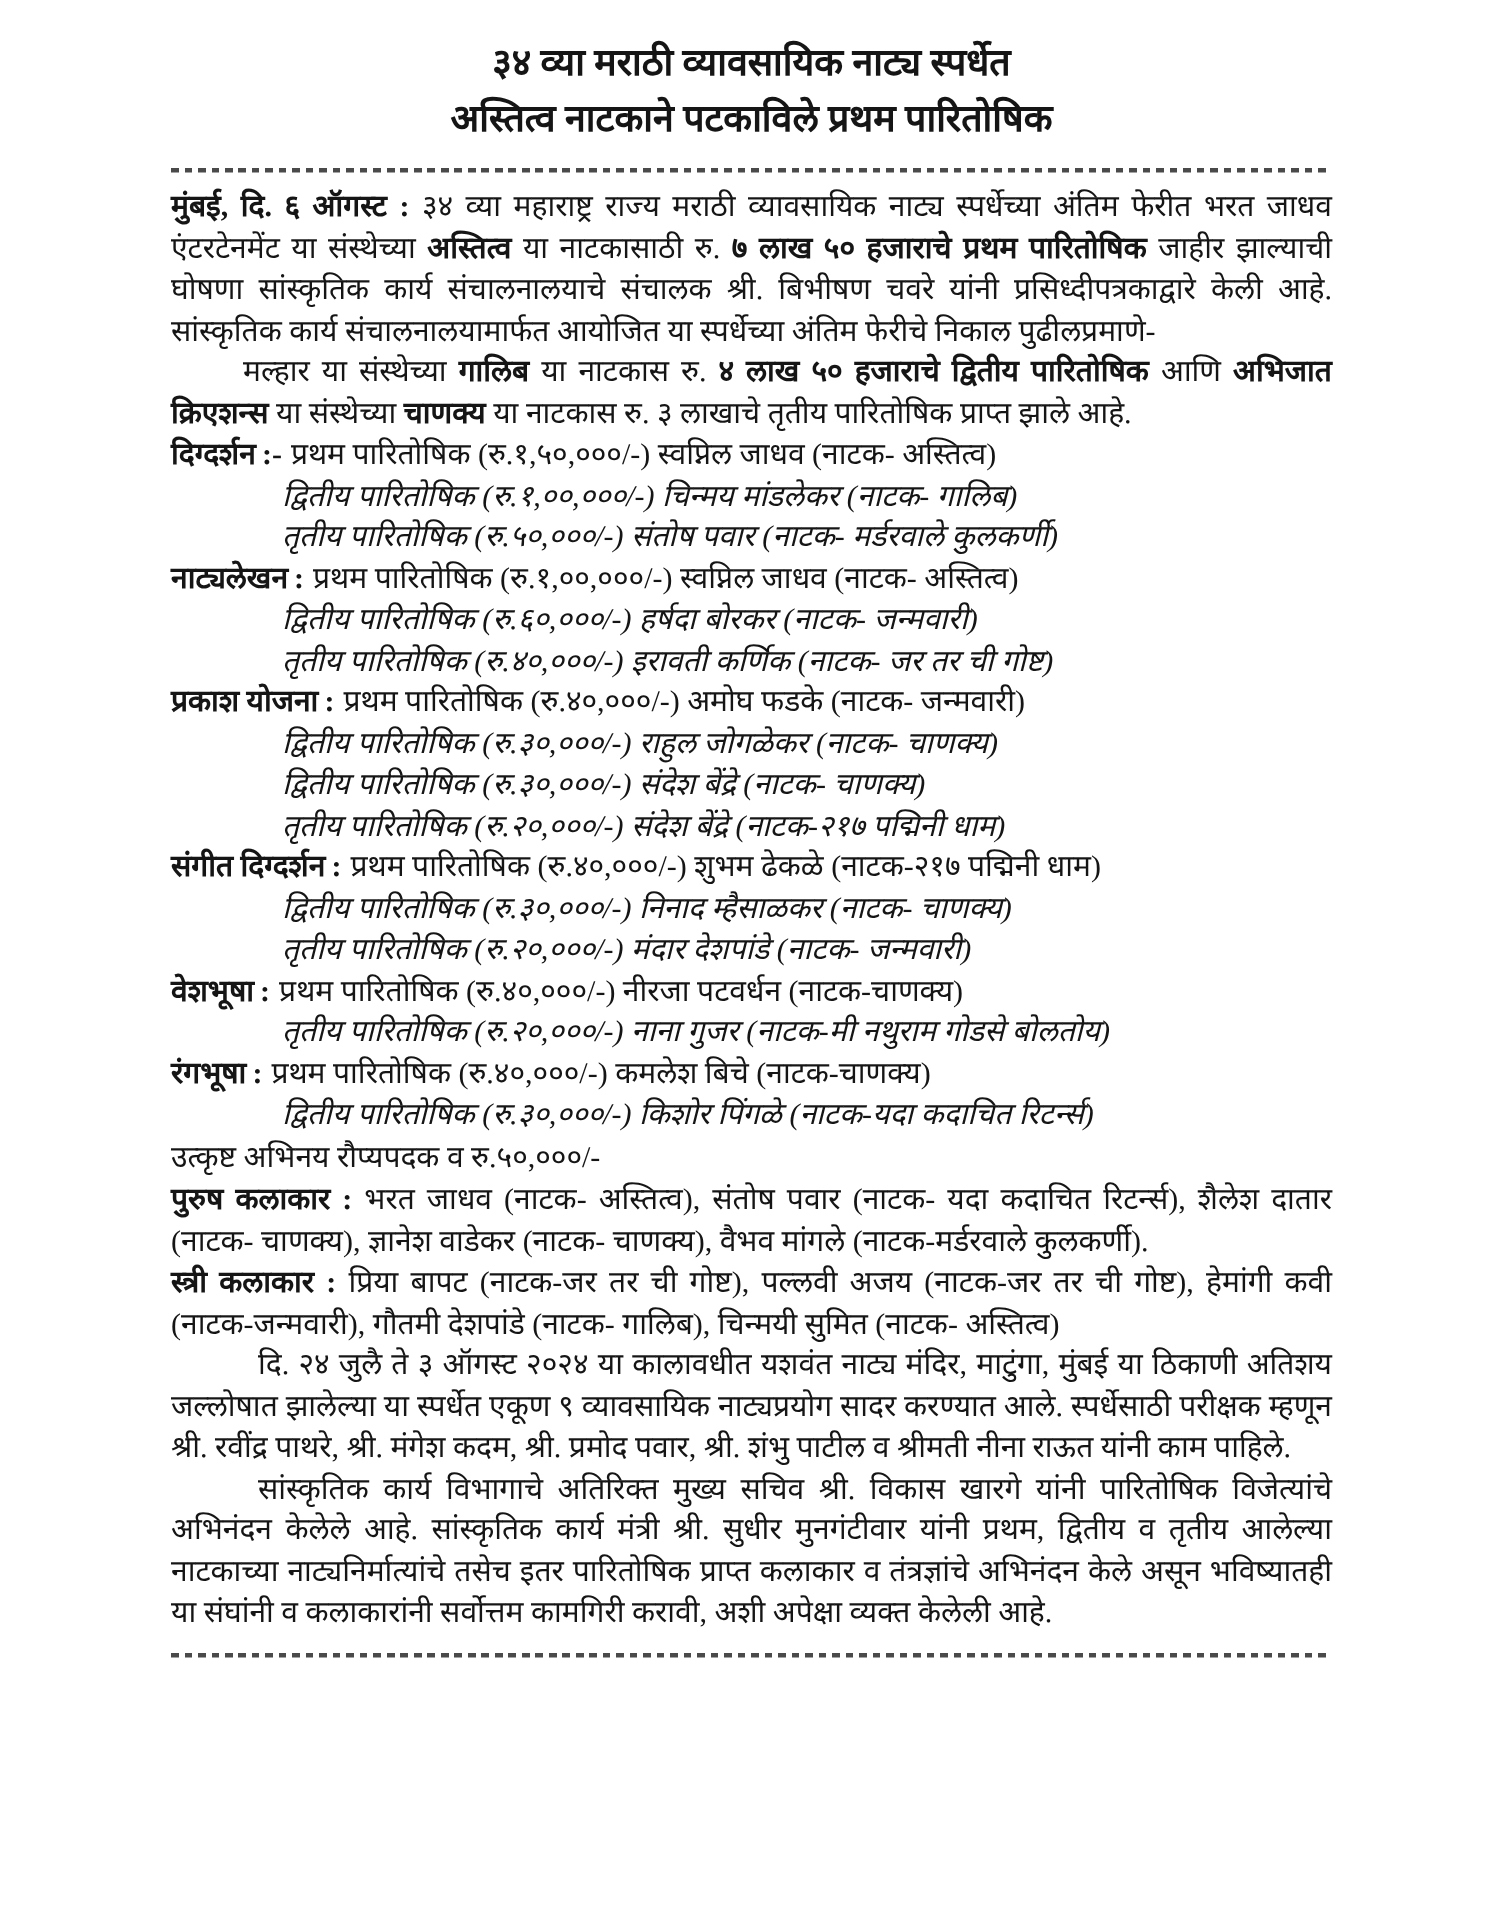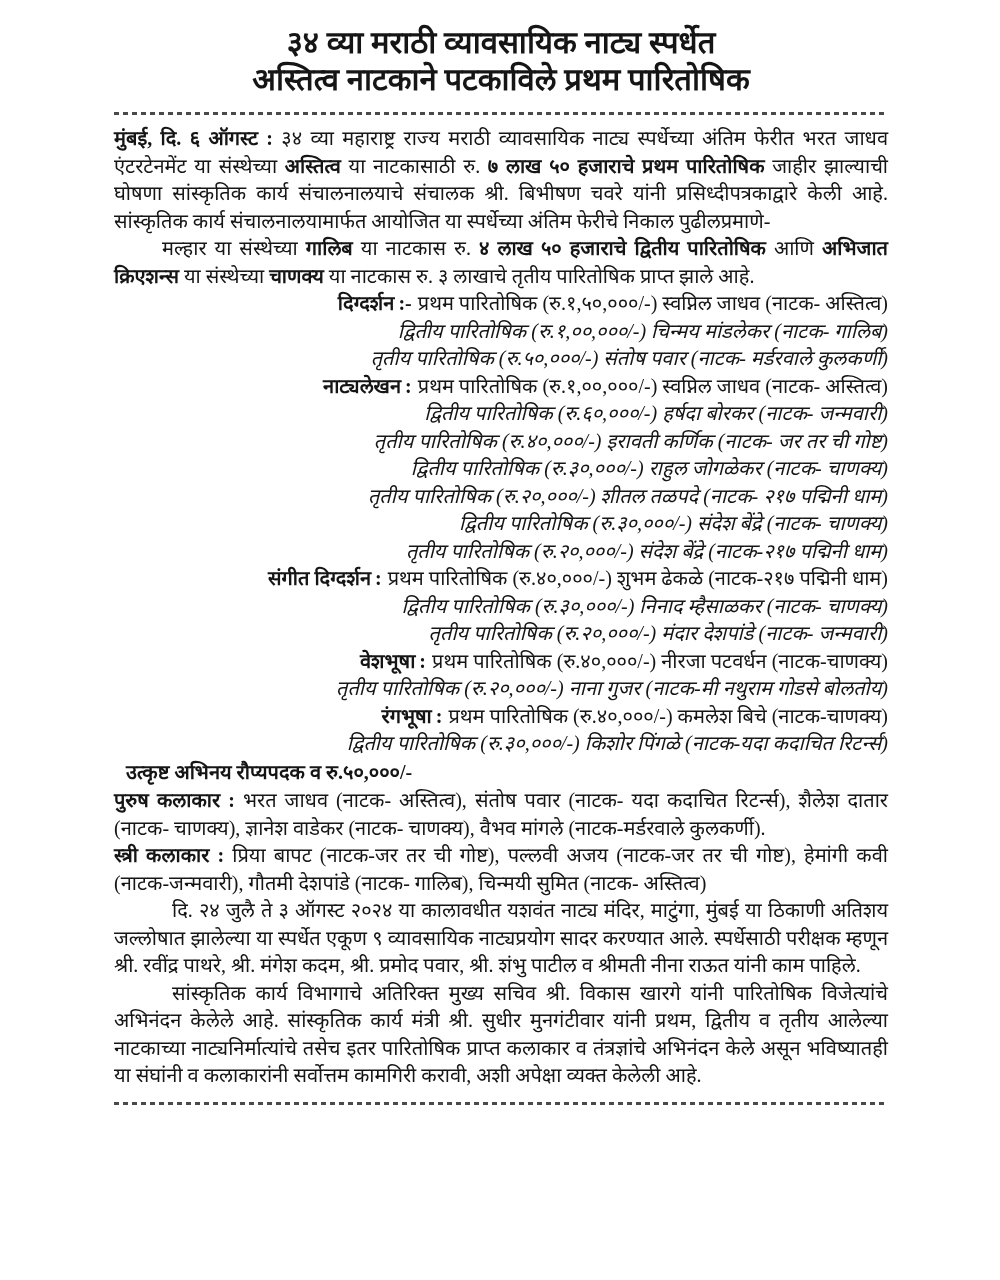--- a/index.html
+++ b/index.html
@@ -9,45 +9,45 @@
     height:1280px;
     background:#ffffff;
     box-sizing:border-box;
     padding:24px 112px 0 114px;
     overflow:hidden;
     font-family:"Liberation Serif","DejaVu Serif",serif;
     color:#151515;
   }
   .title{
     text-align:center;
-    font-size:31px;
+    font-size:25px;
     font-weight:bold;
     line-height:37px;
     margin:0;
   }
   .dashed-sep{
     height:3px;
     margin:14px 0 10px 0;
     background:repeating-linear-gradient(90deg,#4a4a4a 0 5px,transparent 5px 9px);
   }
   .dashed-sep.bottom{margin-top:12px;}
   .body-text{font-size:20px;line-height:27.5px;}
   p.para{
     margin:0;
     text-align:justify;
   }
   p.para.ind{text-indent:48px;}
   p.para.ind-lg{text-indent:58px;}
   .b{font-weight:bold;}
-  .award-section{margin:0;text-align:right;}
+  .award-section{margin:0;}
   .award-head-line{margin:0;}
   .award-head-line .hdr{font-weight:bold;}
   .award-head-line .sep{font-weight:bold;margin:0 6px 0 4px;}
   .award-cont{margin:0 0 0 74px;font-style:italic;}
-  .silver-line{font-weight:bold;margin:1px 12px;}
+  .silver-line{font-weight:normal;margin:1px 0;}
 </style>
 </head>
 <body>
 
 <div class="page">
 
   <h1 class="title">३४ व्या मराठी व्यावसायिक नाट्य स्पर्धेत</h1>
   <h1 class="title">अस्तित्व नाटकाने पटकाविले प्रथम पारितोषिक</h1>
 
   <div class="dashed-sep"></div>
@@ -63,22 +63,22 @@
       <p class="award-cont">तृतीय पारितोषिक (रु.५०,०००/-) संतोष पवार (नाटक- मर्डरवाले कुलकर्णी)</p>
     </div>
 
     <div class="award-section">
       <p class="award-head-line"><span class="hdr">नाट्यलेखन</span><span class="sep">:</span><span>प्रथम पारितोषिक (रु.१,००,०००/-) स्वप्निल जाधव (नाटक- अस्तित्व)</span></p>
       <p class="award-cont">द्वितीय पारितोषिक (रु.६०,०००/-) हर्षदा बोरकर (नाटक- जन्मवारी)</p>
       <p class="award-cont">तृतीय पारितोषिक (रु.४०,०००/-) इरावती कर्णिक (नाटक- जर तर ची गोष्ट)</p>
     </div>
 
     <div class="award-section">
+      <p class="award-head-line"><span class="hdr">प्रकाश योजना</span><span class="sep">:</span><span>प्रथम पारितोषिक (रु.४०,०००/-) अमोघ फडके (नाटक- जन्मवारी)</span></p>
       <p class="award-cont">द्वितीय पारितोषिक (रु.३०,०००/-) राहुल जोगळेकर (नाटक- चाणक्य)</p>
-      <p class="award-cont">तृतीय पारितोषिक (रु.२०,०००/-) शीतल तळपदे (नाटक- २१७ पद्मिनी धाम)</p>
     </div>
 
     <div class="award-section">
       <p class="award-cont">द्वितीय पारितोषिक (रु.३०,०००/-) संदेश बेंद्रे (नाटक- चाणक्य)</p>
       <p class="award-cont">तृतीय पारितोषिक (रु.२०,०००/-) संदेश बेंद्रे (नाटक-२१७ पद्मिनी धाम)</p>
     </div>
 
     <div class="award-section">
       <p class="award-head-line"><span class="hdr">संगीत दिग्दर्शन</span><span class="sep">:</span><span>प्रथम पारितोषिक (रु.४०,०००/-) शुभम ढेकळे (नाटक-२१७ पद्मिनी धाम)</span></p>
       <p class="award-cont">द्वितीय पारितोषिक (रु.३०,०००/-) निनाद म्हैसाळकर (नाटक- चाणक्य)</p>

